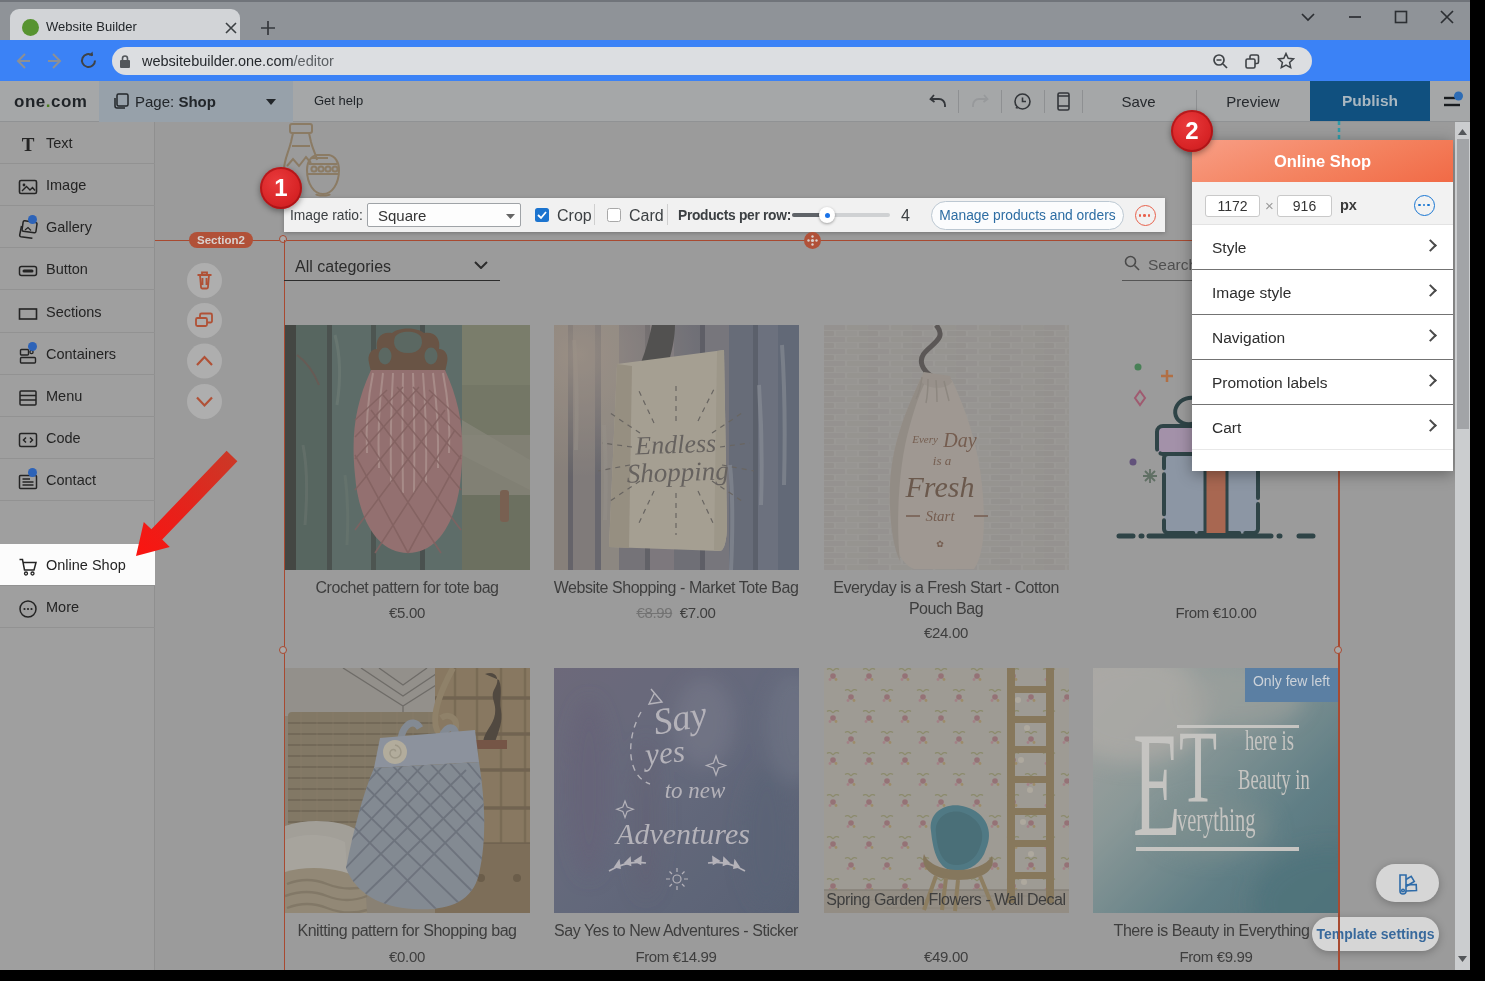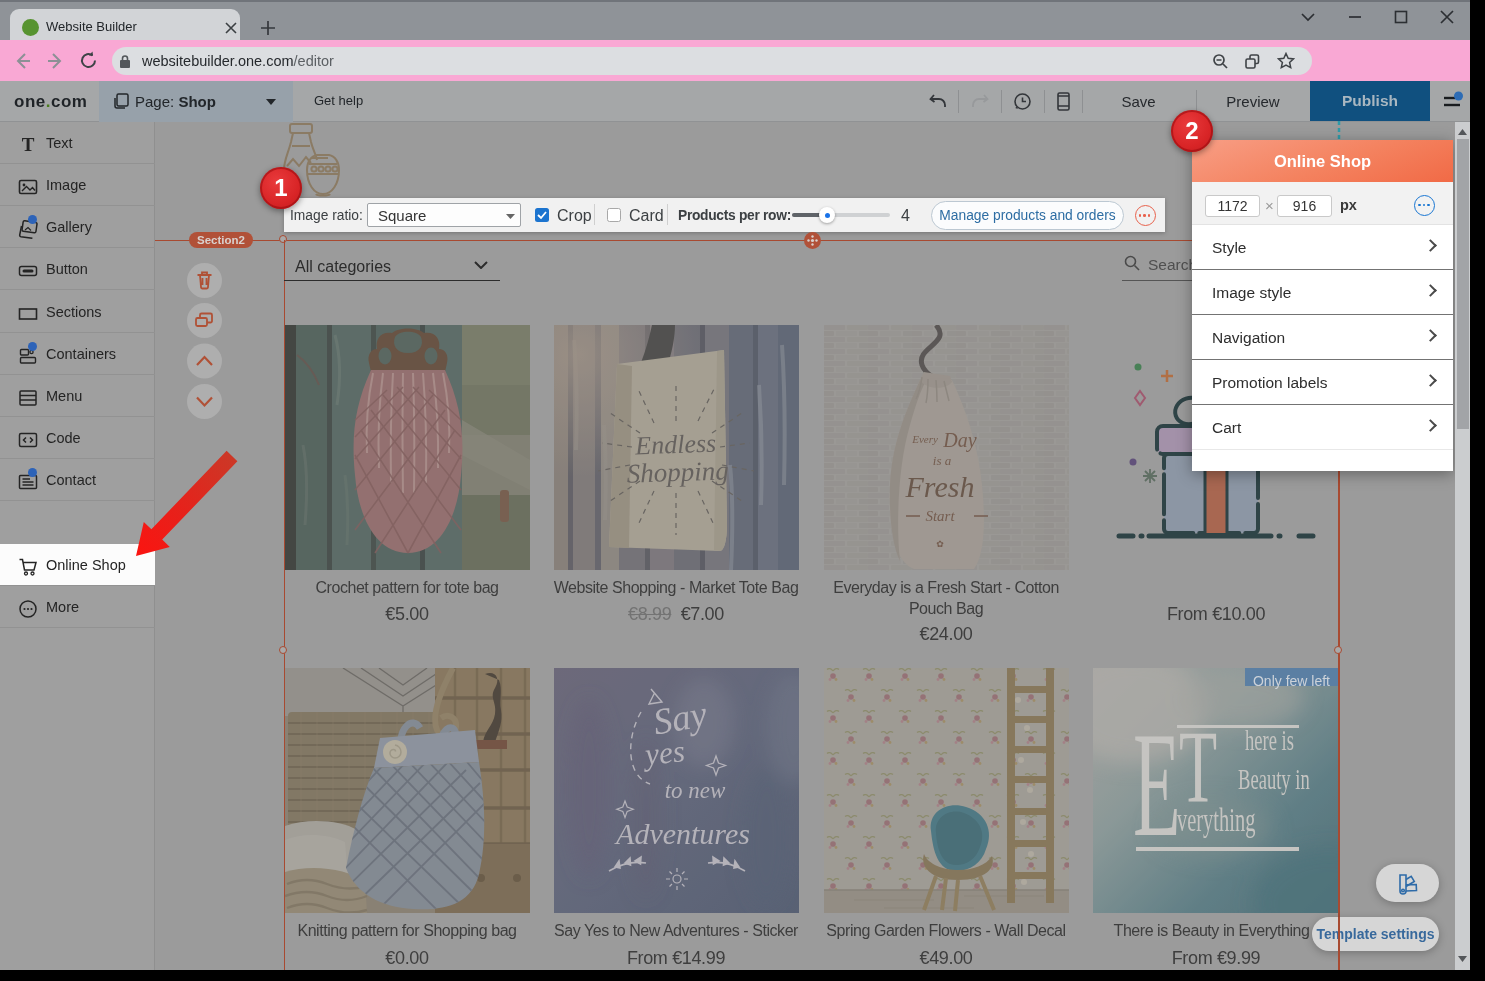--- a/index.html
+++ b/index.html
@@ -8,21 +8,21 @@
   .abs { position:absolute; }
   #win { position:absolute; left:0; top:0; width:1470px; height:970px; overflow:hidden; }
 
   
   #tabstrip { position:absolute; left:0; top:0; width:1470px; height:56px; background:#8f9398; border-top:2px solid #70747a; }
   #tab { position:absolute; left:10px; top:7px; width:230px; height:33px; background:#d2d4d7; border-radius:9px 9px 0 0; }
   #favicon { position:absolute; left:12px; top:10px; width:17px; height:17px; border-radius:50%; background:#579330; }
   #tabtitle { position:absolute; left:36px; top:10px; font-size:13px; color:#22262a; }
 
   
-  #addrbar { position:absolute; left:0; top:40px; width:1470px; height:41px; background:#f9a8d4; }
+  #addrbar { position:absolute; left:0; top:40px; width:1470px; height:41px; background:#3b82f6; }
   #urlpill { position:absolute; left:112px; top:7px; width:1200px; height:28px; border-radius:14px; background:#dcdee1; }
   #urltext { position:absolute; left:30px; top:6px; font-size:14.5px; color:#26292d; }
   #urltext span { color:#5c6064; }
 
   
   #topbar { position:absolute; left:0; top:81px; width:1470px; height:41px; background:#a5a7a8; border-bottom:1px solid #909294; }
   #logo { position:absolute; left:14px; top:11px; font-size:17px; font-weight:bold; color:#1f2327; letter-spacing:0.5px; }
   #logo i { font-style:normal; color:#4b7d1e; }
   #pagechip { position:absolute; left:99px; top:0; width:194px; height:41px; background:#97a1aa; }
   #pagechip .lbl { position:absolute; left:36px; top:12px; font-size:15px; color:#22262a; }
@@ -44,21 +44,21 @@
   .bdot { position:absolute; width:9px; height:9px; border-radius:50%; background:#2d63b8; }
   .vline { position:absolute; width:1.5px; background:#a84a31; }
   .node { position:absolute; width:8px; height:8px; border-radius:50%; background:#a9a9a9; border:1.5px solid #a84a31; }
 
   
   #shopbar { position:absolute; left:284px; top:76px; width:881px; height:34px; background:#f1f1f1; box-shadow:0 1px 4px rgba(0,0,0,0.25); }
 
   
   .cap { position:absolute; width:320px; text-align:center; color:#3e3e3e; }
   .t17 { font-size:16px; line-height:21px; letter-spacing:-0.45px; }
-  .t16 { font-size:18px; letter-spacing:-0.35px; }
+  .t16 { font-size:15px; letter-spacing:-0.35px; }
 
   
   #panel { position:absolute; left:1192px; top:140px; width:261px; height:331px; background:#fff; box-shadow:0 3px 14px rgba(0,0,0,0.35); }
   #phead { position:absolute; left:0; top:0; width:261px; height:42px; background:linear-gradient(160deg,#f89e85 0%,#f4825f 55%,#f16a46 100%); color:#fff; font-weight:bold; font-size:16.5px; text-align:center; line-height:42px; }
   #psize { position:absolute; left:0; top:42px; width:261px; height:43px; background:#f2f2f2; border-bottom:1px solid #e3e3e3; }
   .pin { position:absolute; top:13px; width:55px; height:22px; background:#fff; border:1px solid #c9c9c9; border-radius:3px; font-size:14px; color:#333; text-align:center; line-height:20px; }
   .prow { position:absolute; left:0; width:261px; height:45px; border-bottom:1px solid #737373; font-size:15.5px; color:#2e2e2e; }
   .prow .pl { position:absolute; left:20px; top:14px; }
   .chev { position:absolute; right:18px; top:16px; width:9px; height:9px; border-top:2px solid #4a4a4a; border-right:2px solid #4a4a4a; transform:rotate(45deg); }
 
@@ -666,34 +666,34 @@
         <text transform="translate(40,167) scale(0.52,1)" font-size="150">E</text>
         <text transform="translate(86,134) scale(0.6,1)" font-size="104">T</text>
         <text transform="translate(152,82) scale(0.62,1)" font-size="30">here is</text>
         <text transform="translate(145,121) scale(0.62,1)" font-size="30">Beauty in</text>
         <text transform="translate(84,163) scale(0.62,1)" font-size="33">verything</text>
         <rect x="84" y="57" width="122" height="3"></rect>
         <rect x="43" y="179" width="163" height="4"></rect>
       </g>
       <rect width="245" height="245" fill="#8e8e8e" opacity="0.24"></rect>
     </svg>
-    <div class="abs" style="left:1245px;top:546px;width:93px;height:18px;background:#5b7fa3;color:#ccd2d9;font-size:14px;text-align:center;line-height:26px">Only few left</div>
+    <div class="abs" style="left:1245px;top:546px;width:93px;height:34px;background:#5b7fa3;color:#ccd2d9;font-size:14px;text-align:center;line-height:26px">Only few left</div>
 
     <div class="cap t17" style="left:247px;top:455px">Crochet pattern for tote bag</div>
     <div class="cap t16" style="left:247px;top:482px">€5.00</div>
     <div class="cap t17" style="left:516px;top:455px">Website Shopping - Market Tote Bag</div>
     <div class="cap t16" style="left:516px;top:482px"><span style="color:#737373;text-decoration:line-through">€8.99</span>&nbsp; €7.00</div>
     <div class="cap t17" style="left:786px;top:455px">Everyday is a Fresh Start - Cotton<br>Pouch Bag</div>
     <div class="cap t16" style="left:786px;top:502px">€24.00</div>
     <div class="cap t16" style="left:1056px;top:482px">From €10.00</div>
     <div class="cap t17" style="left:247px;top:798px">Knitting pattern for Shopping bag</div>
     <div class="cap t16" style="left:247px;top:826px">€0.00</div>
     <div class="cap t17" style="left:516px;top:798px">Say Yes to New Adventures - Sticker</div>
     <div class="cap t16" style="left:516px;top:826px">From €14.99</div>
-    <div class="cap t17" style="left:786px;top:798px">Spring Garden Flowers - Wall Decal</div>
+    <div class="cap t17" style="left:786px;top:767px">Spring Garden Flowers - Wall Decal</div>
     <div class="cap t16" style="left:786px;top:826px">€49.00</div>
     <div class="cap t17" style="left:1056px;top:798px">There is Beauty in Everything -</div>
     <div class="cap t16" style="left:1056px;top:826px">From €9.99</div>
   </div>
 
   <svg class="abs" style="left:1337px;top:121px" width="4" height="19" viewBox="0 0 4 19">
       <path d="M2 0 V19" stroke="#2f9aa8" stroke-width="2.5" stroke-dasharray="4 3"></path>
     </svg>
 
   <div class="pill" style="left:1376px;top:864px;width:63px;height:38px;border-radius:19px">

